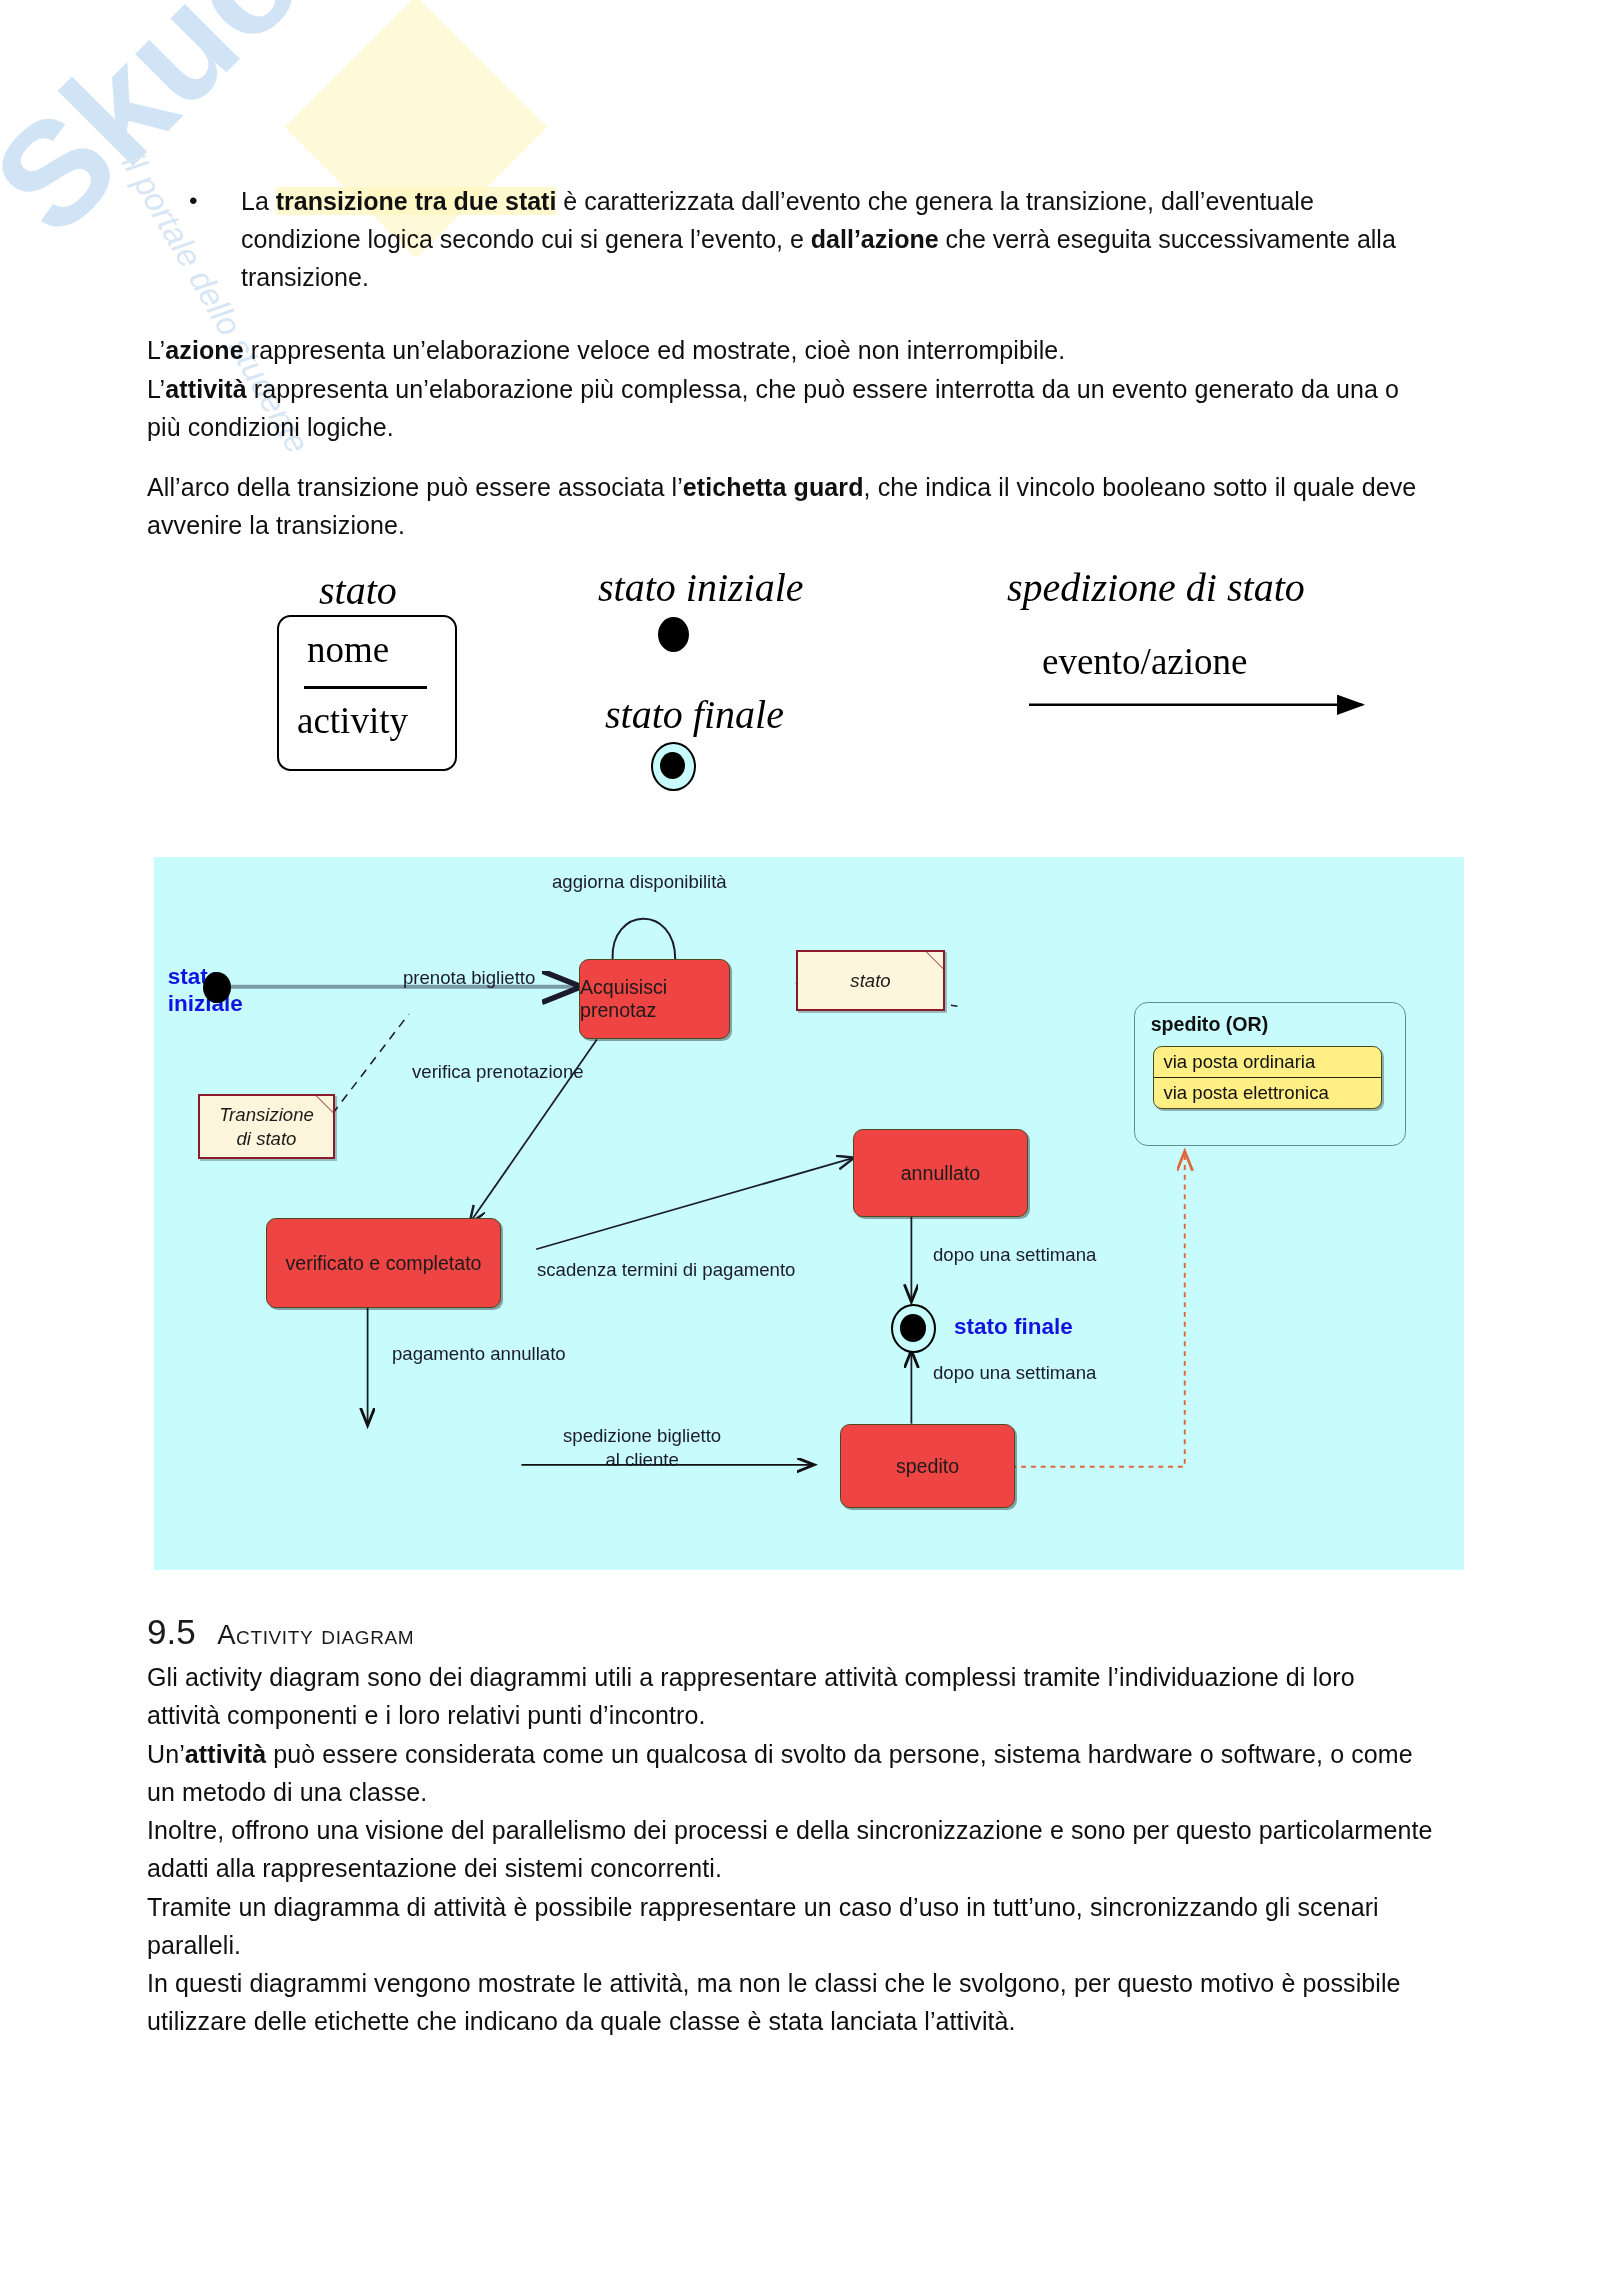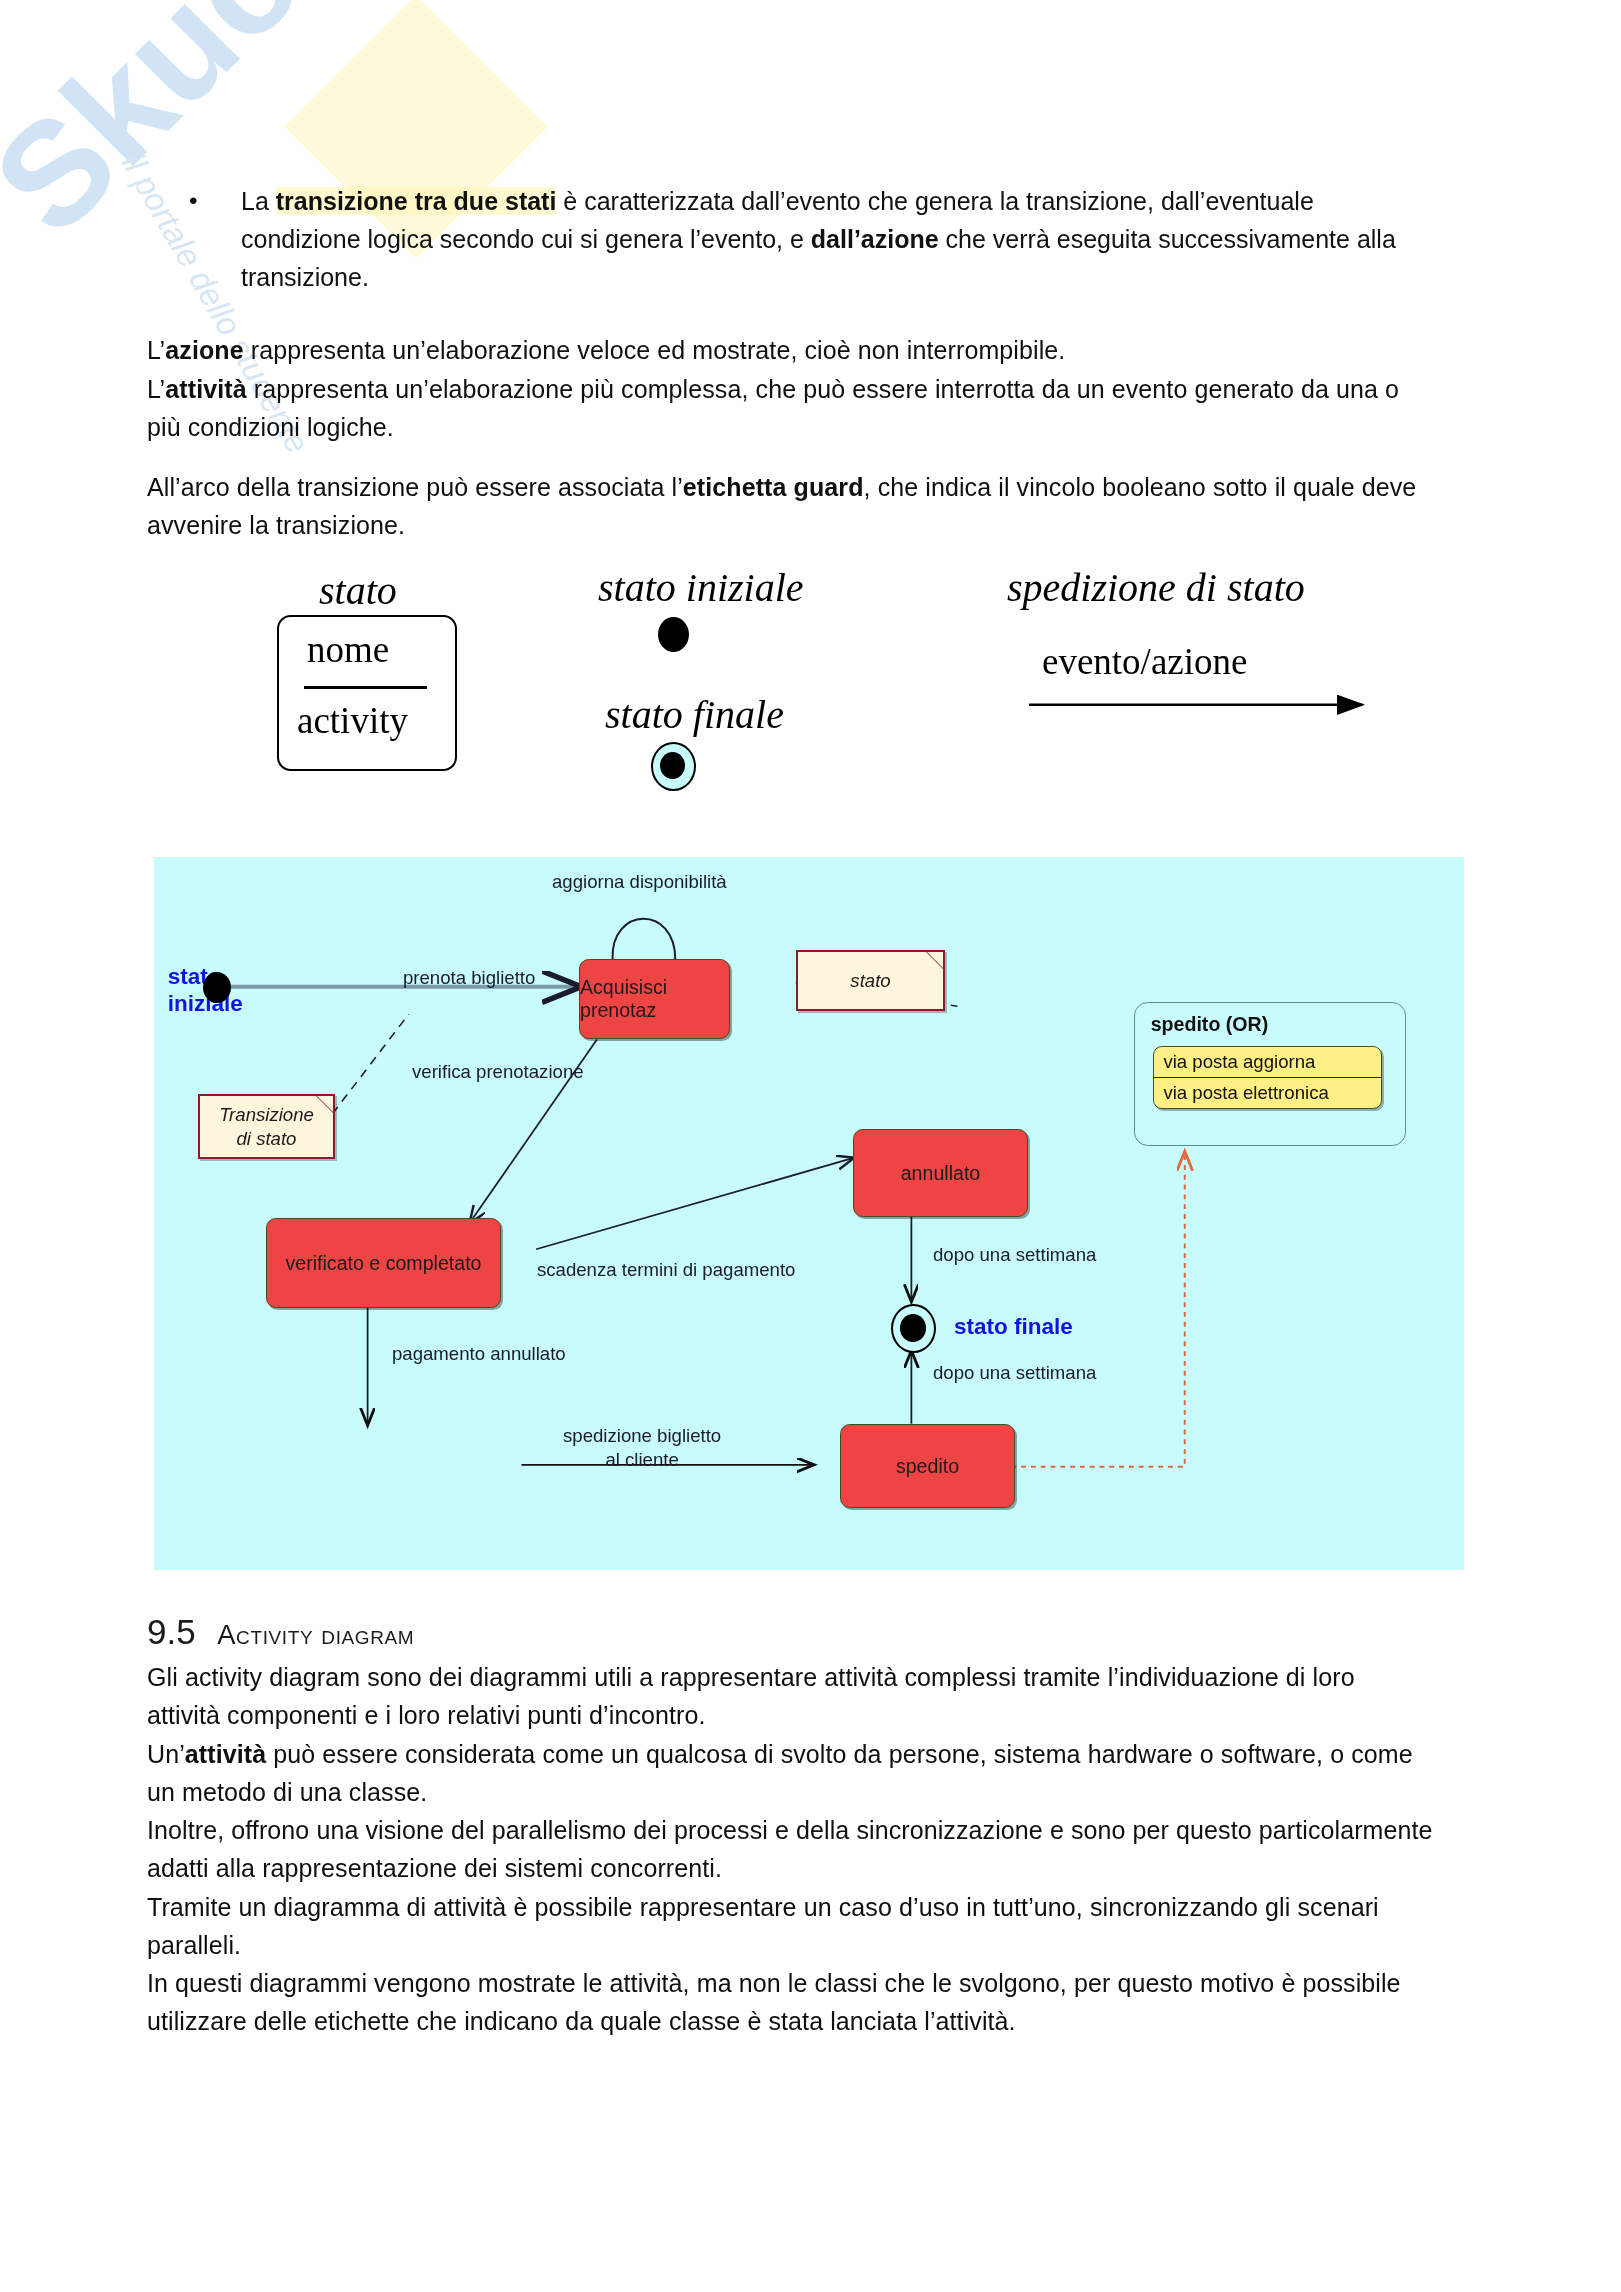--- a/index.html
+++ b/index.html
@@ -265,21 +265,21 @@
     <div class="u-note" style="left:44px; top:237px; width:133px; height:61px; flex-direction:column;">
       <span>Transizione</span>
       <span>di stato</span>
       <span class="fold"></span>
       <span class="fold2"></span>
     </div>
 
     <div class="u-composite" style="left:980px; top:145px; width:270px; height:142px;">
       <div class="u-comp-title" style="left:15.7px; top:9.8px;">spedito (OR)</div>
       <div class="u-sub" style="left:17.6px; top:43px; width:227px;">
-        <div>via posta aggiorna</div>
+        <div>via posta ordinaria</div>
         <div>via posta elettronica</div>
       </div>
     </div>
 
   </div>
 
   <div class="heading" style="left:147px; top:1612px;">
     <span class="num">9.5</span><span class="title">Activity diagram</span>
   </div>
 

